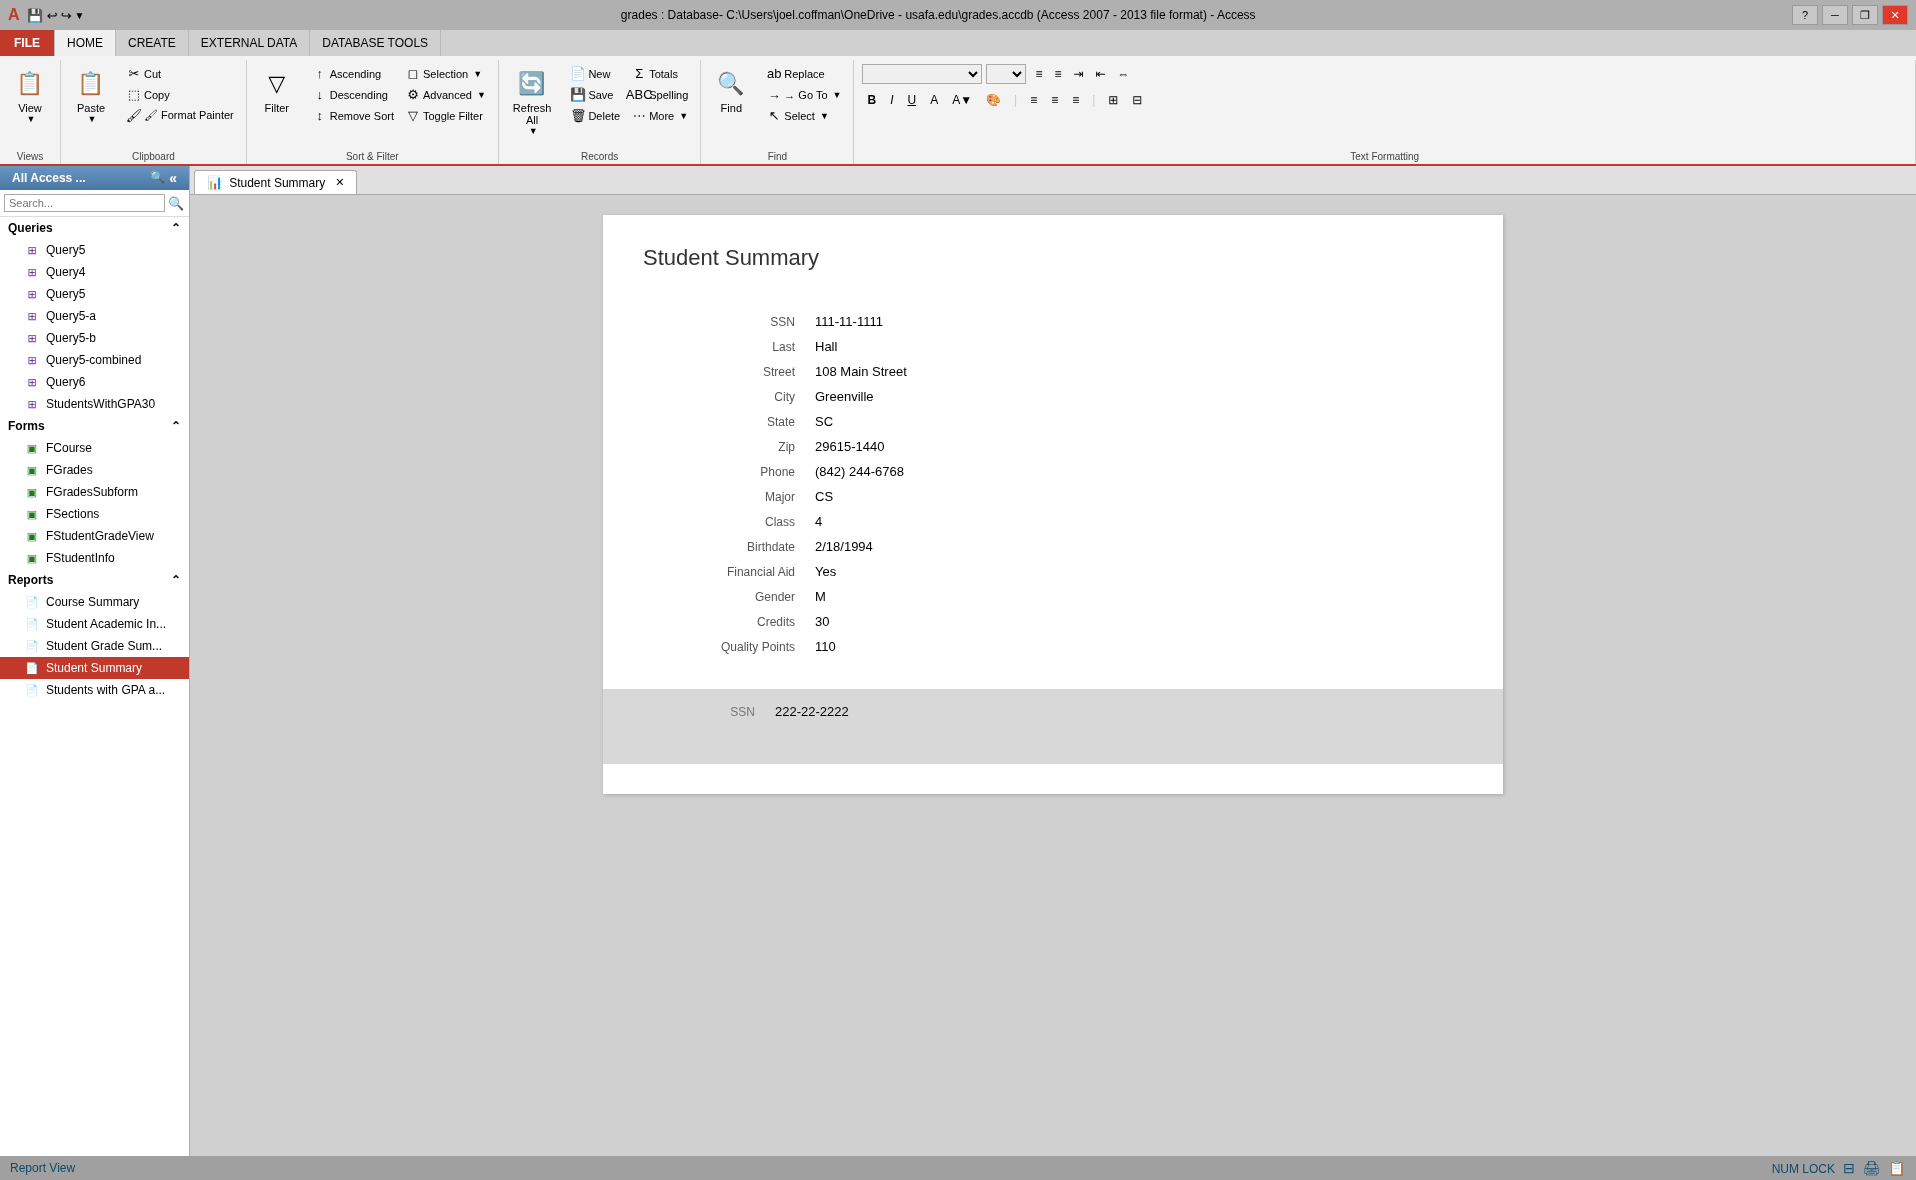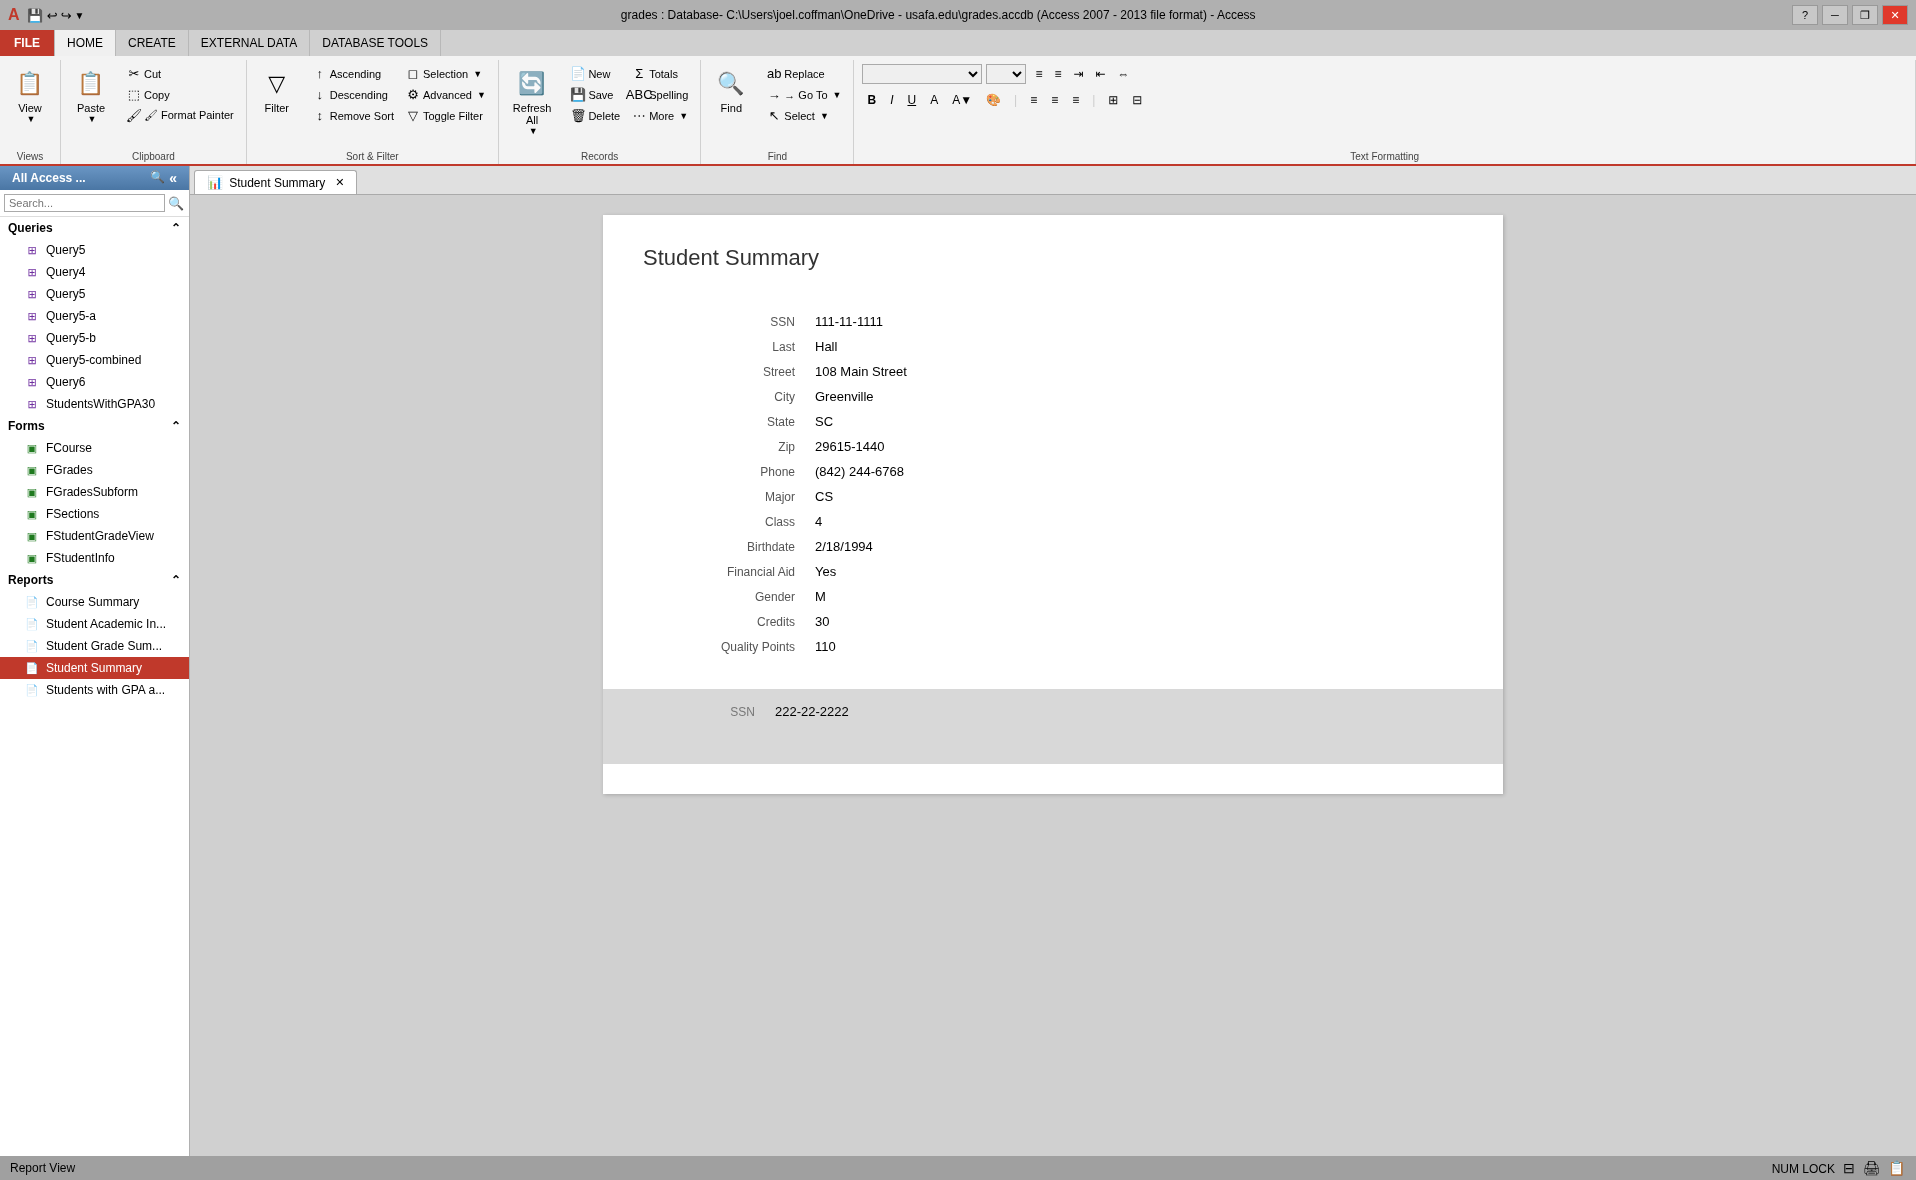--- a/index.html
+++ b/index.html
@@ -293,21 +293,21 @@
 
     
     #statusbar {
       height: 24px;
       background: #a0a0a0;
       display: flex;
       align-items: center;
       justify-content: space-between;
       padding: 0 10px;
       font-size: 12px;
-      color: #000000;
+      color: #0c4a6e;
     }
     .statusbar-right {
       display: flex;
       align-items: flex-end;
       gap: 8px;
     }
 
     
     #nav-list::-webkit-scrollbar { width: 12px; }
     #nav-list::-webkit-scrollbar-track { background: #f0f0f0; }

